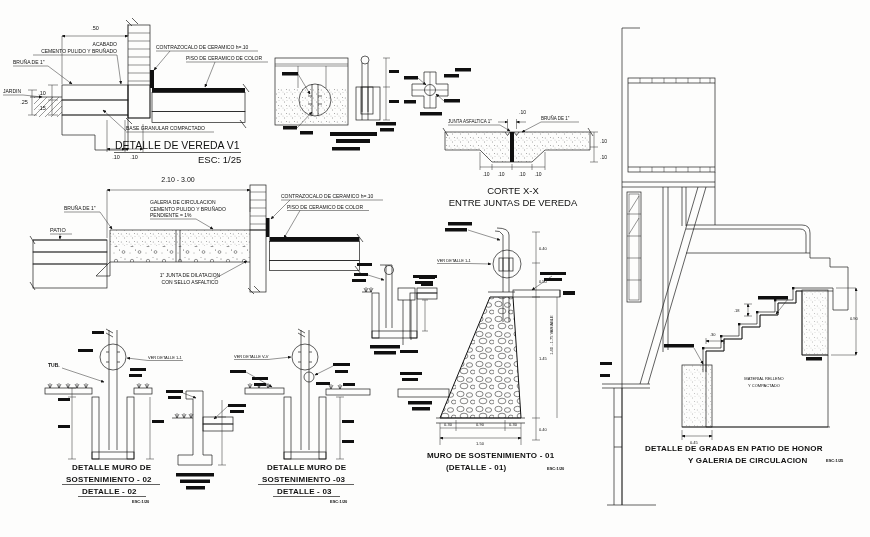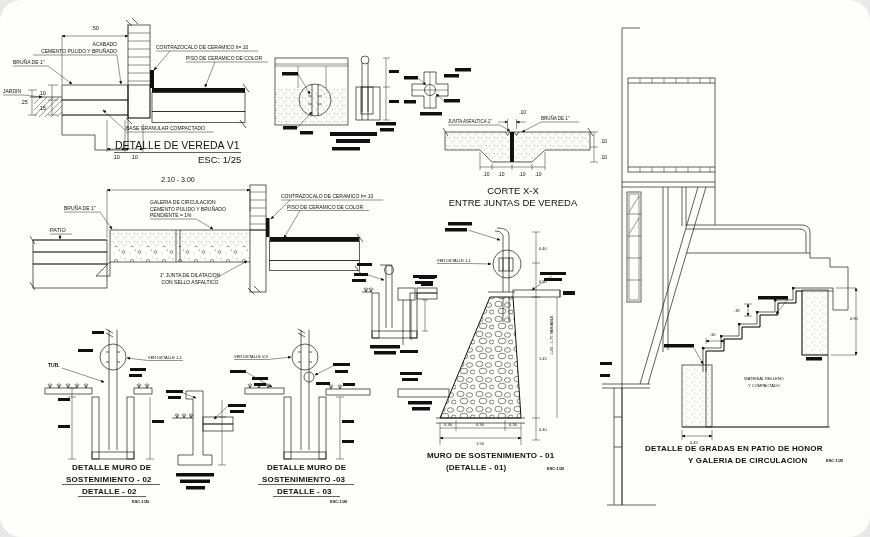--- a/index.html
+++ b/index.html
@@ -1,17 +1,17 @@
 <!DOCTYPE html>
 <html><head>
 <meta charset="utf-8">
 <style>
   html,body{margin:0;padding:0;background:#e8e8e8;}
   #sheet{position:relative;width:870px;height:537px;background:#fdfdfc;overflow:hidden;
-         font-family:"Liberation Sans",sans-serif;border-radius:21px;}
+         font-family:"Liberation Sans",sans-serif;}
   svg{position:absolute;left:0;top:0;}
   .ln{stroke:#1c1c1c;stroke-width:.7;fill:none;}
   .lt{stroke:#2a2a2a;stroke-width:.5;fill:none;}
   .bar{fill:#101010;stroke:none;}
   .txt{fill:#111;stroke:none;font-family:"Liberation Sans",sans-serif;}
   .s4{font-size:4px;}.s45{font-size:4.5px;}.s5{font-size:5px;}.s55{font-size:5.5px;}
   .s7{font-size:7px;}.s8{font-size:8px;letter-spacing:.2px;}.s9{font-size:9.5px;}
   .s10{font-size:10.5px;}
   .b{font-weight:bold;}
 </style>

